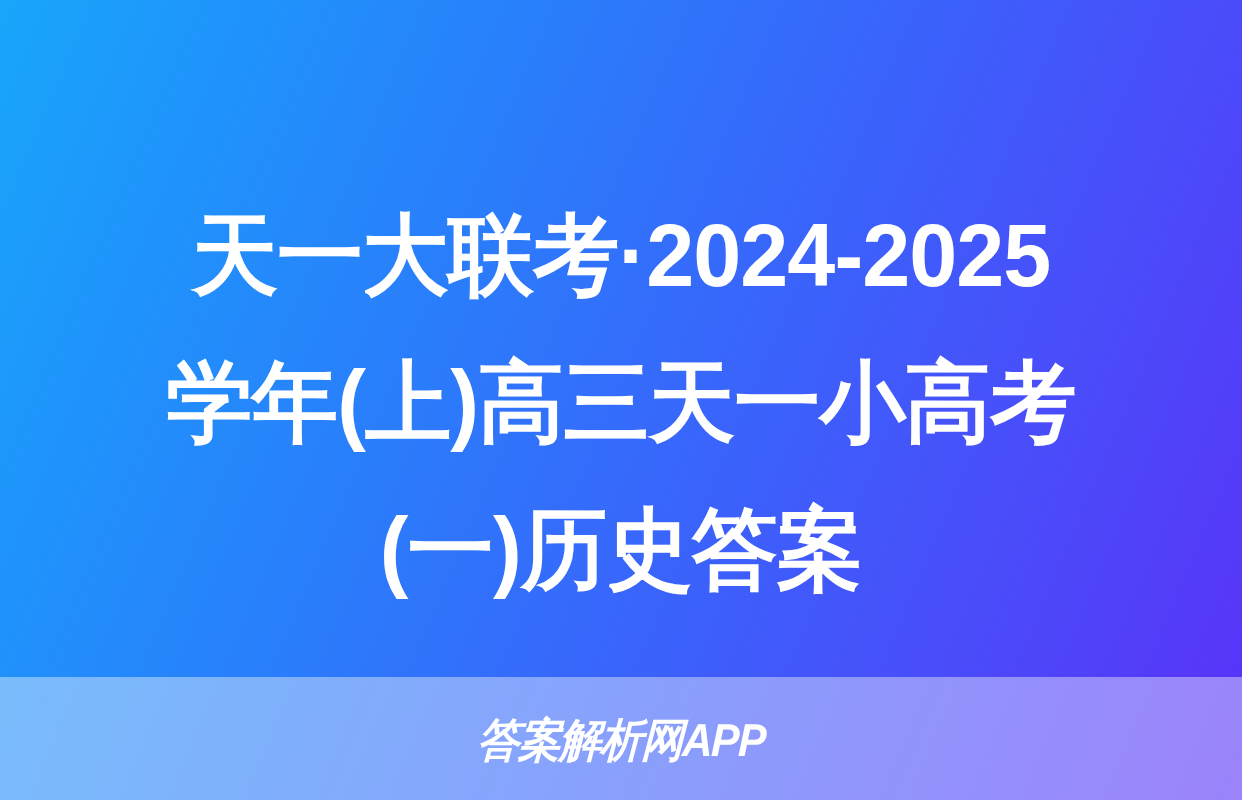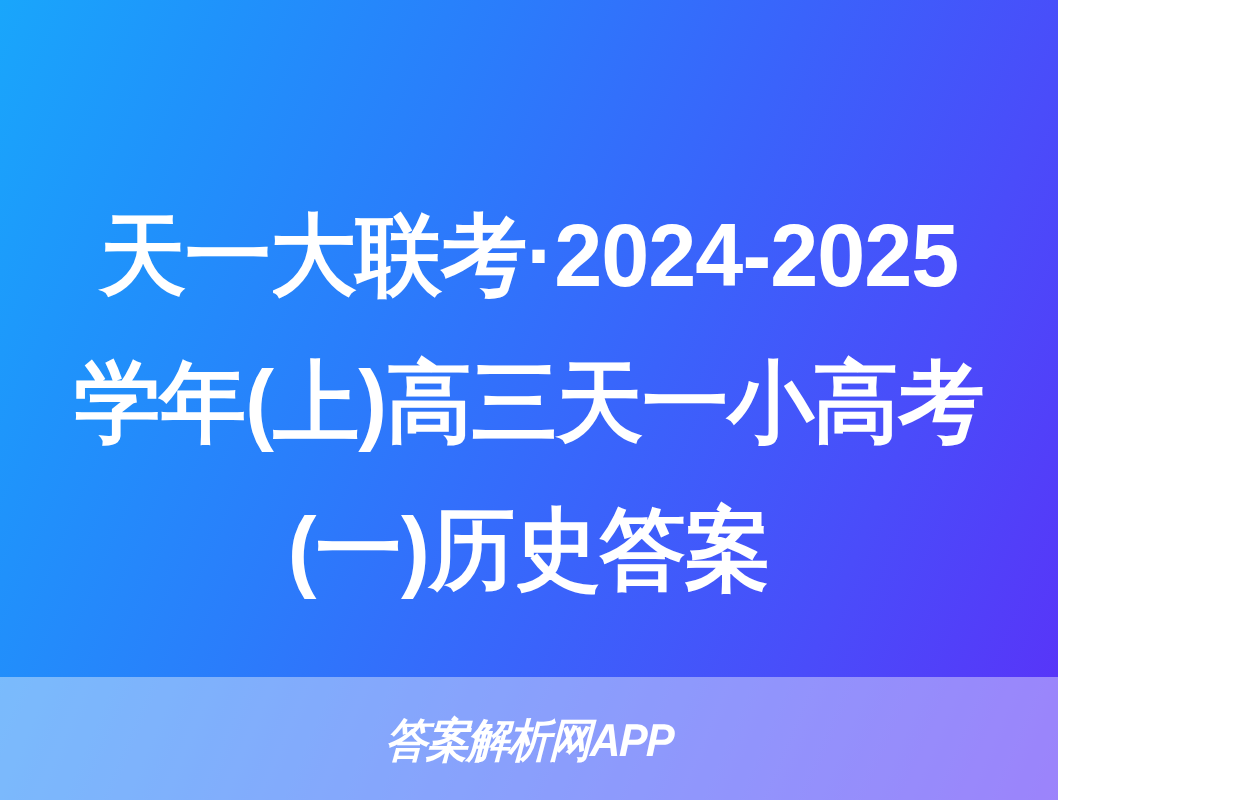--- a/index.html
+++ b/index.html
@@ -7,21 +7,21 @@
     margin: 0;
     padding: 0;
     background: #ffffff;
   }
   body {
     font-family: "Liberation Sans", "DejaVu Sans", sans-serif;
   }
 
   #poster {
     position: relative;
-    width: 1058px;
+    width: 1242px;
     height: 800px;
     overflow: hidden;
     background: #ef4444;
   }
 
   
   .gradient-bg {
     position: absolute;
     inset: 0;
     background: linear-gradient(113deg,

